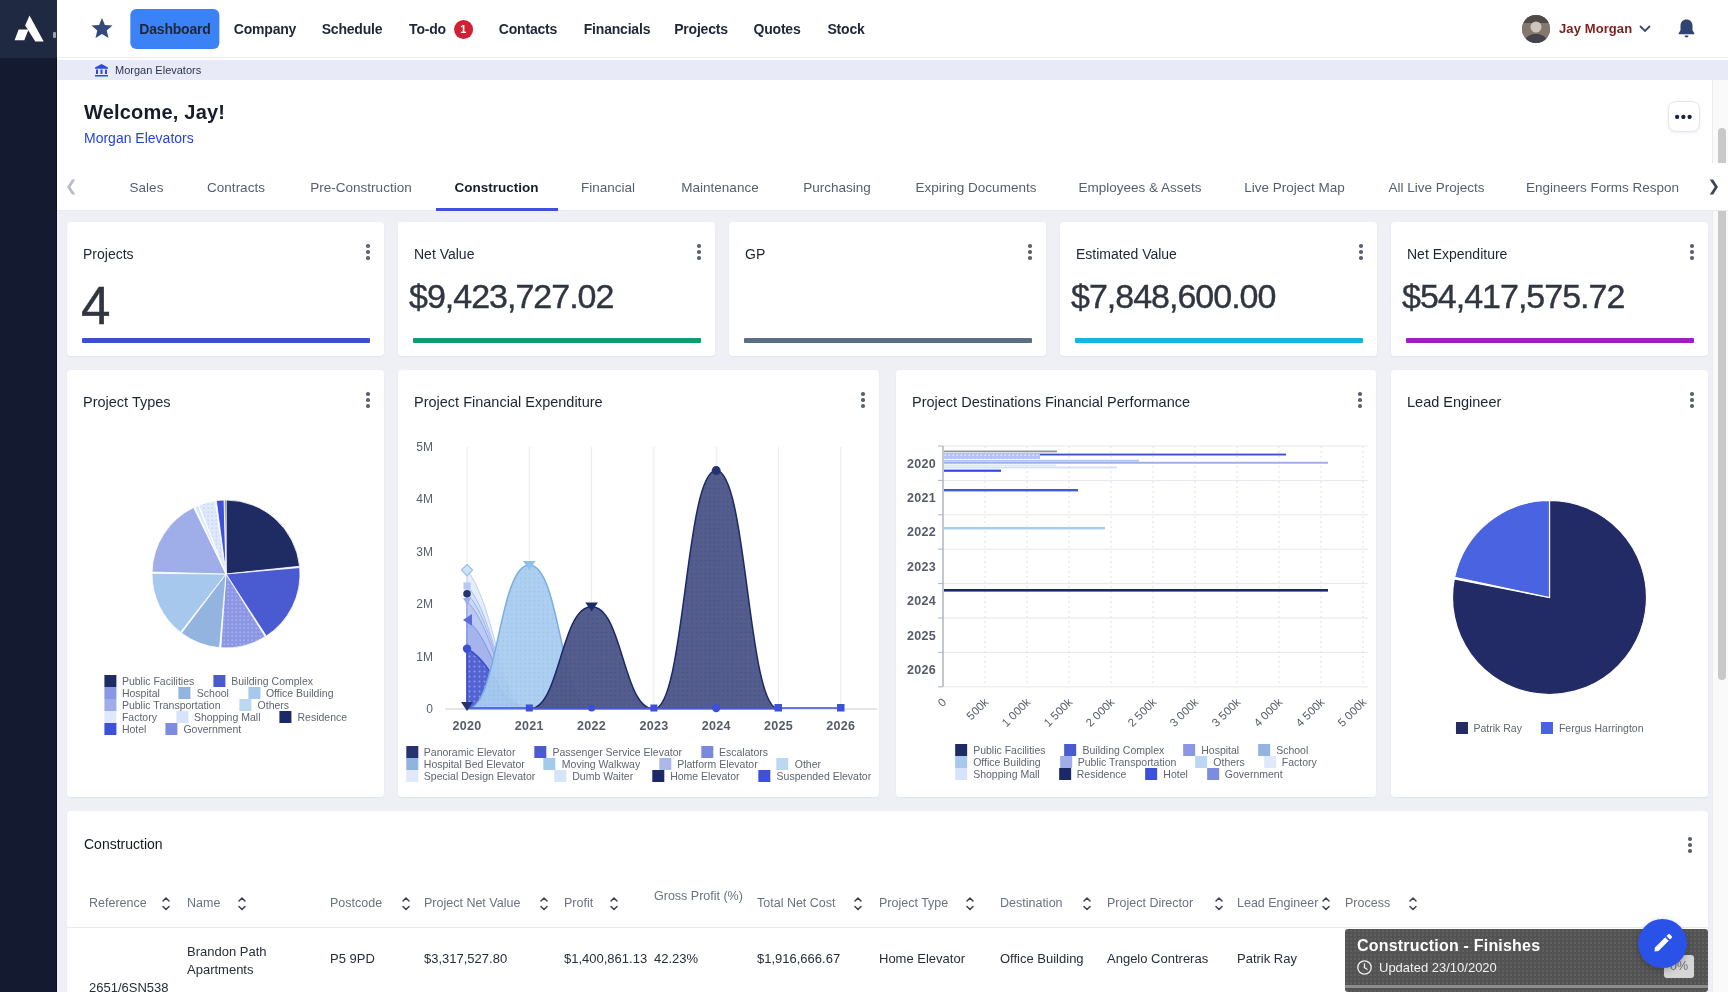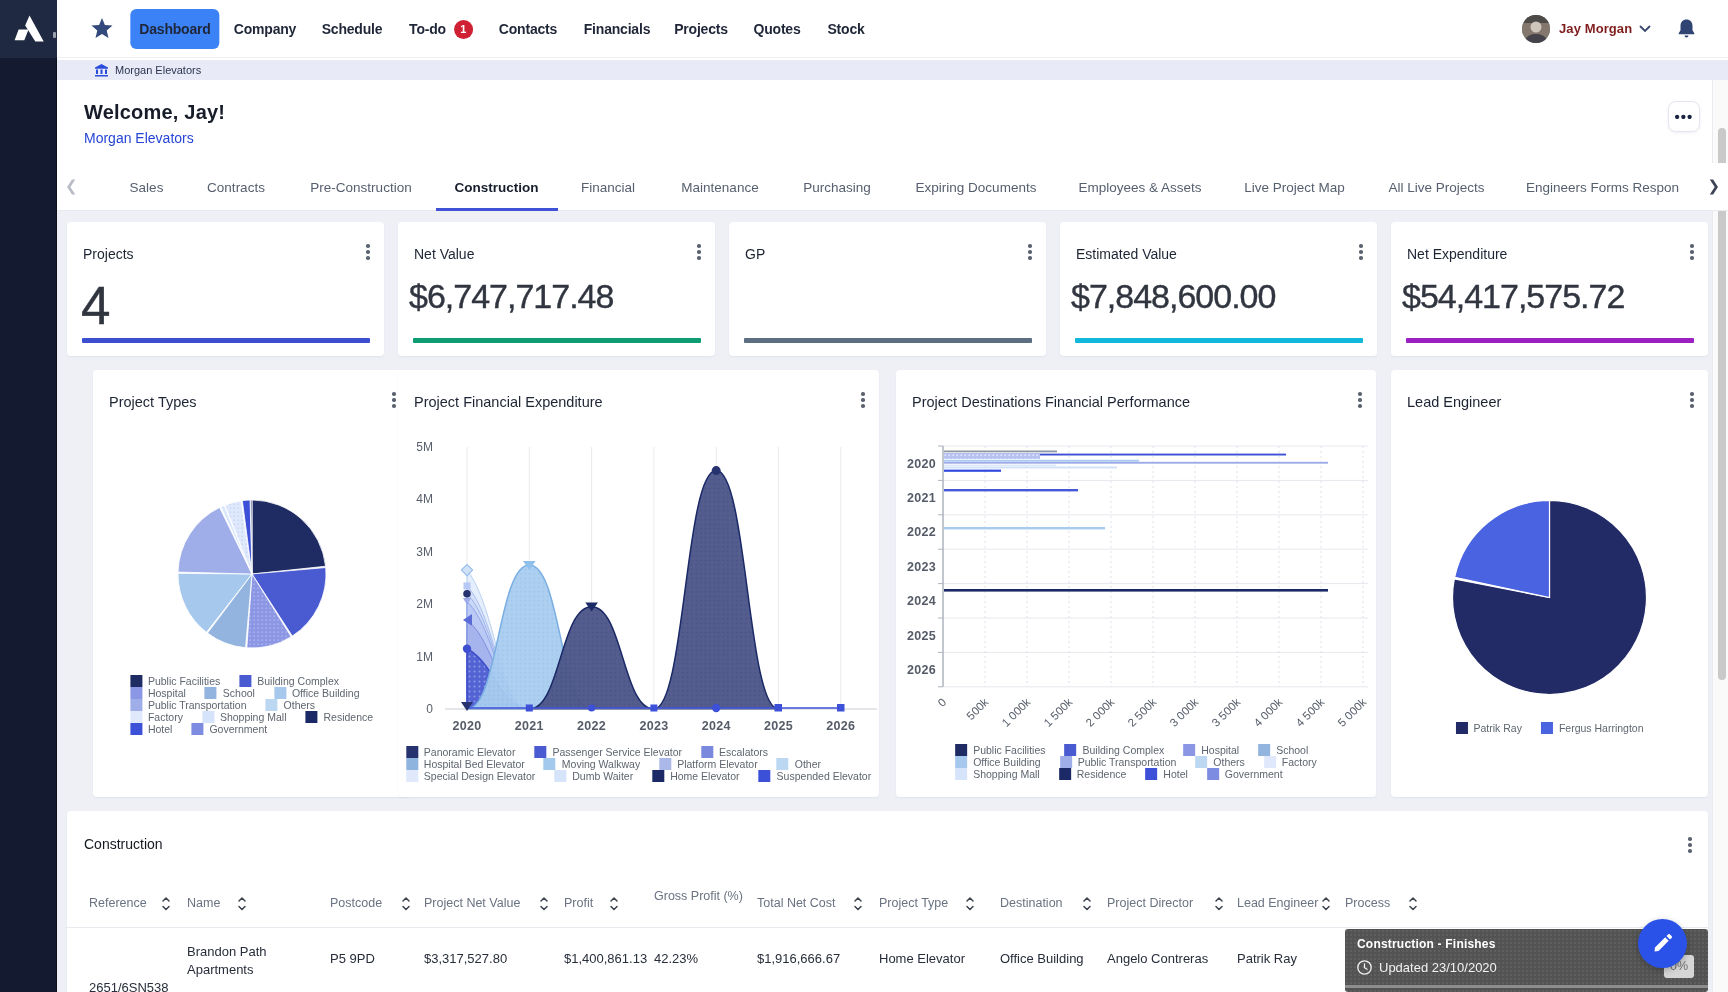--- a/index.html
+++ b/index.html
@@ -66,21 +66,21 @@
 #constr { position:absolute; left:10px; top:600px; width:1641px; height:260px; background:#fff; border-radius:4px; box-shadow:0 1px 2px rgba(30,40,70,0.06);}
 #constr .pt { position:absolute; left:17px; top:25px; font-size:14px; color:#14181f; font-weight:500; }
 .thead { position:absolute; top:79px; left:0; right:0; height:38px; border-bottom:1px solid #e8eaf0; }
 .th { position:absolute; font-size:12.5px; color:#6a7382; top:6px; }
 .sico { position:absolute; top:7px; }
 .td { position:absolute; font-size:13px; color:#272d3a; top:140px; }
 
 
 #tooltip { position:absolute; left:1345px; top:929px; width:363px; height:63px; background:#535353; background-image:radial-gradient(circle, rgba(255,255,255,0.07) 0.9px, transparent 1.1px); background-size:4px 4px; border-radius:3px; }
 #tooltip::after { content:""; position:absolute; left:0; right:0; bottom:4px; height:3px; background:#8d8d8d; }
-#tooltip .tt1 { position:absolute; left:12px; top:8px; font-size:12px; font-weight:700; color:#fff; letter-spacing:0.2px;}
+#tooltip .tt1 { position:absolute; left:12px; top:8px; font-size:16px; font-weight:700; color:#fff; letter-spacing:0.2px;}
 #tooltip .tt2 { position:absolute; left:34px; top:31px; font-size:13px; color:#f2f2f2; }
 #pctbox { position:absolute; left:1664px; top:955px; width:30px; height:23px; background:#d6d6d6; border-radius:3px; color:#6e6e6e; font-size:12.5px; text-align:center; line-height:23px; font-weight:500;}
 #fab { position:absolute; left:1638px; top:919px; width:49px; height:49px; border-radius:50%; background:#2b52e8; box-shadow:0 2px 6px rgba(0,0,0,0.25);}
 
 
 #sbtrack { position:absolute; left:1712px; top:80px; width:16px; height:912px; background:#fafafb; border-left:1px solid #eaebf0; }
 #sbthumb { position:absolute; left:1718px; top:128px; width:8px; height:552px; border-radius:4px; background:#c9c9c9; }
 </style>
 </head>
 <body>
@@ -156,21 +156,21 @@
       <div class="v big">4</div>
       <div class="bar" style="background:#3b4fd0;"></div>
     </div>
     <div class="kpi" style="left:341px; width:317px;">
       <div class="t">Net Value</div>
         <div class="kebab">
           <i></i>
           <i></i>
           <i></i>
         </div>
-      <div class="v">$6,747,717.48</div>
+      <div class="v">$9,423,727.02</div>
       <div class="bar" style="background:#0e9d72;"></div>
     </div>
     <div class="kpi" style="left:672px; width:317px;">
       <div class="t">GP</div>
         <div class="kebab">
           <i></i>
           <i></i>
           <i></i>
         </div>
       <div class="bar" style="background:#5c6e82;"></div>
@@ -189,21 +189,21 @@
       <div class="t">Net Expenditure</div>
         <div class="kebab">
           <i></i>
           <i></i>
           <i></i>
         </div>
       <div class="v">$54,417,575.72</div>
       <div class="bar" style="background:#9b1fc1;"></div>
     </div>
 
-    <div class="panel" id="p1" style="left:10px; width:317px;margin-left:26px;">
+    <div class="panel" id="p1" style="left:10px; width:317px;">
       <div class="pt">Project Types</div>
         <div class="kebab">
           <i></i>
           <i></i>
           <i></i>
         </div>
       <svg id="pie1" style="position:absolute; left:84px; top:129px;" width="150" height="150" viewBox="0 0 150 150">
         <defs>
           <pattern id="pdot1" width="4" height="4" patternUnits="userSpaceOnUse">
               <rect width="4" height="4" fill="#8b97e4"></rect>

